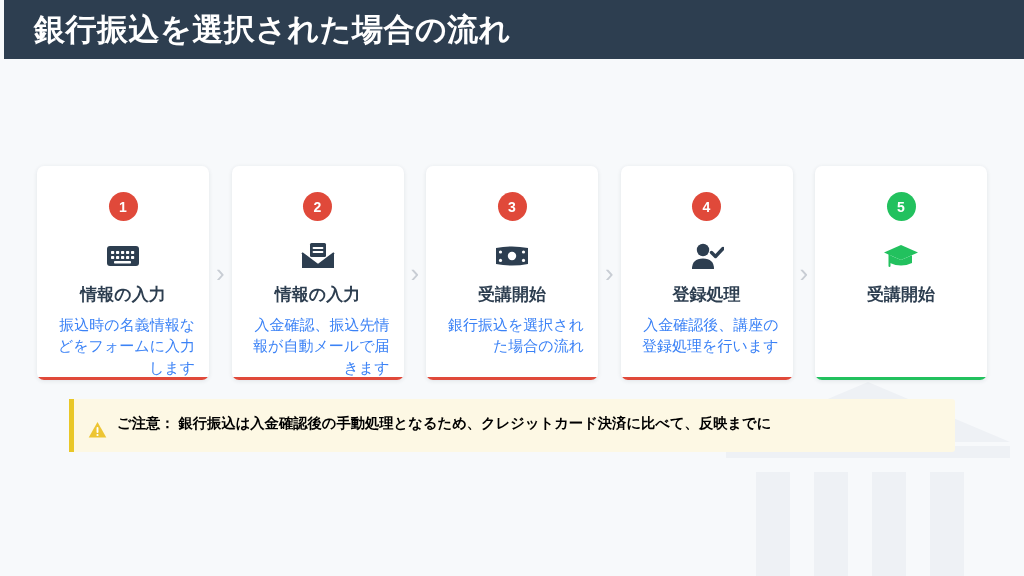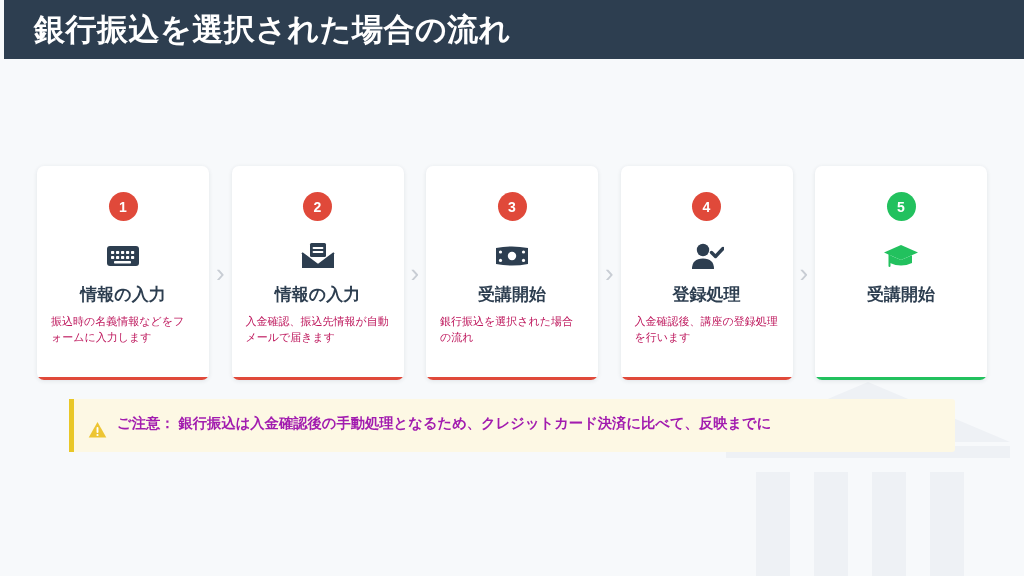--- a/index.html
+++ b/index.html
@@ -113,24 +113,24 @@
     font-size: 17px;
     font-weight: bold;
     color: #2d3e50;
     line-height: 1.1;
     text-align: center;
     font-family: Liberation Serif, serif;
   }
 
   .card-desc {
     margin-top: 9px;
-    font-size: 11px;
-    color: #be185d;
+    font-size: 15px;
+    color: #3b82f6;
     line-height: 1.45;
-    text-align: left;
+    text-align: right;
     padding: 0 4px;
   }
 
   .chevron {
     align-self: center;
     color: #c8cdd4;
     font-size: 26px;
     line-height: 1;
     font-weight: 300;
     width: 22px;
@@ -154,21 +154,21 @@
     border-radius: 0 3px 3px 0;
   }
   .notice-icon {
     flex: none;
     margin-top: 9px;
     margin-right: 10px;
   }
   .notice-text {
     font-size: 14.3px;
     line-height: 1.62;
-    color: #a21caf;
+    color: #000000;
     font-weight: bold;
     text-align: right;
   }
 </style>
 </head>
 <body>
 
 <div id="slide">
 
   <svg class="watermark" viewBox="0 0 300 200" aria-hidden="true">

